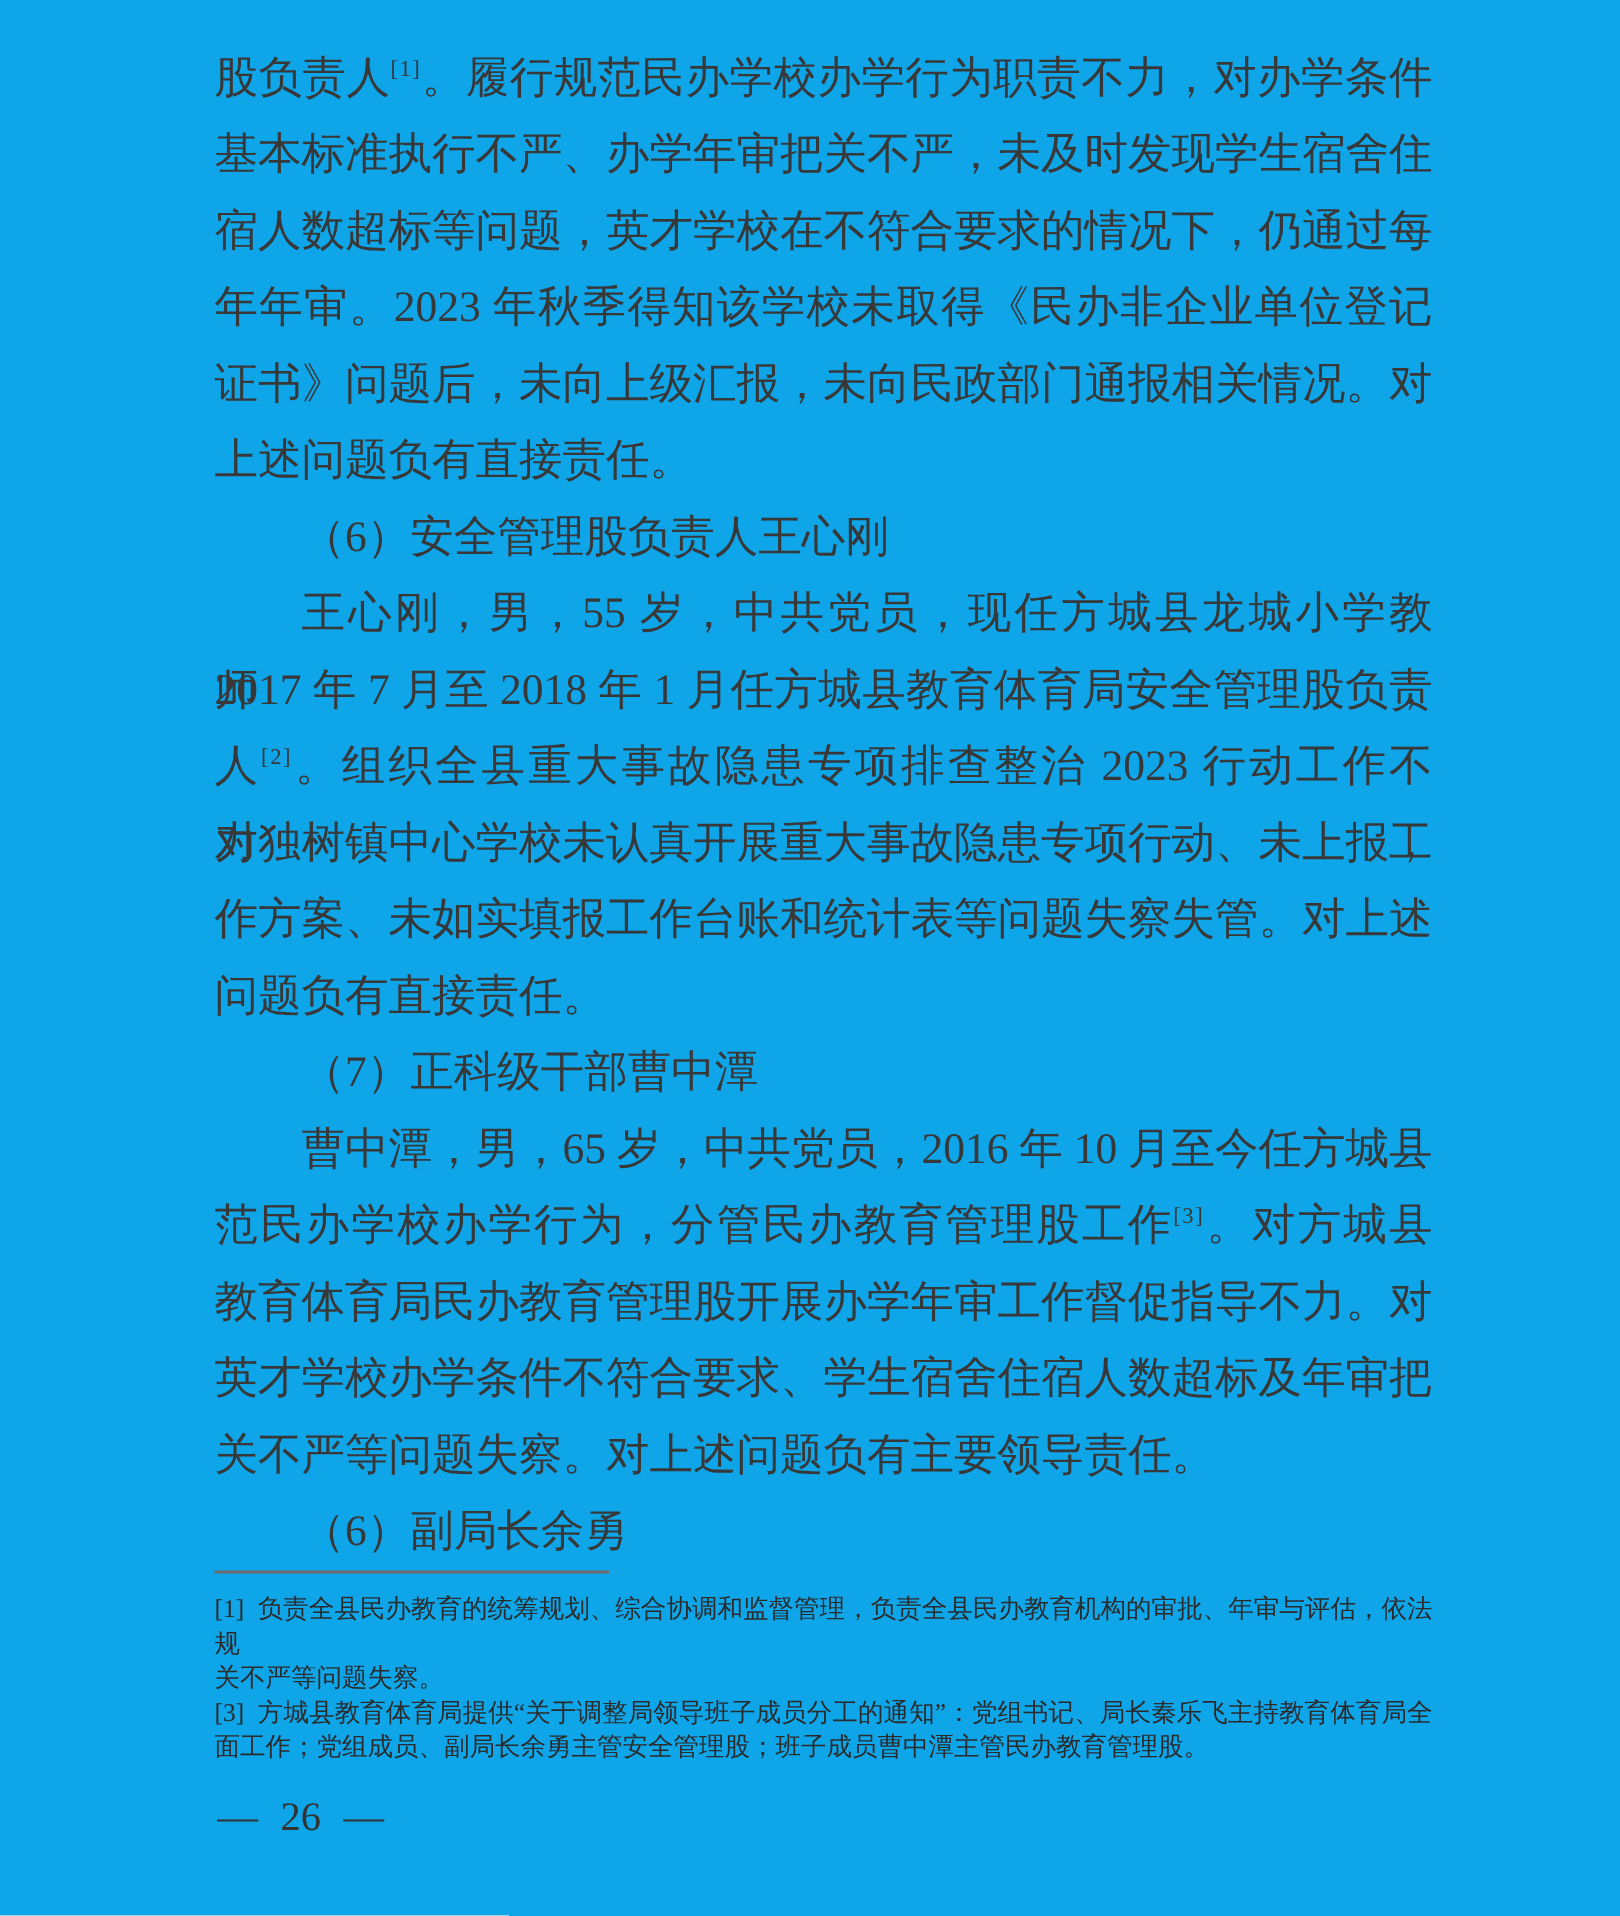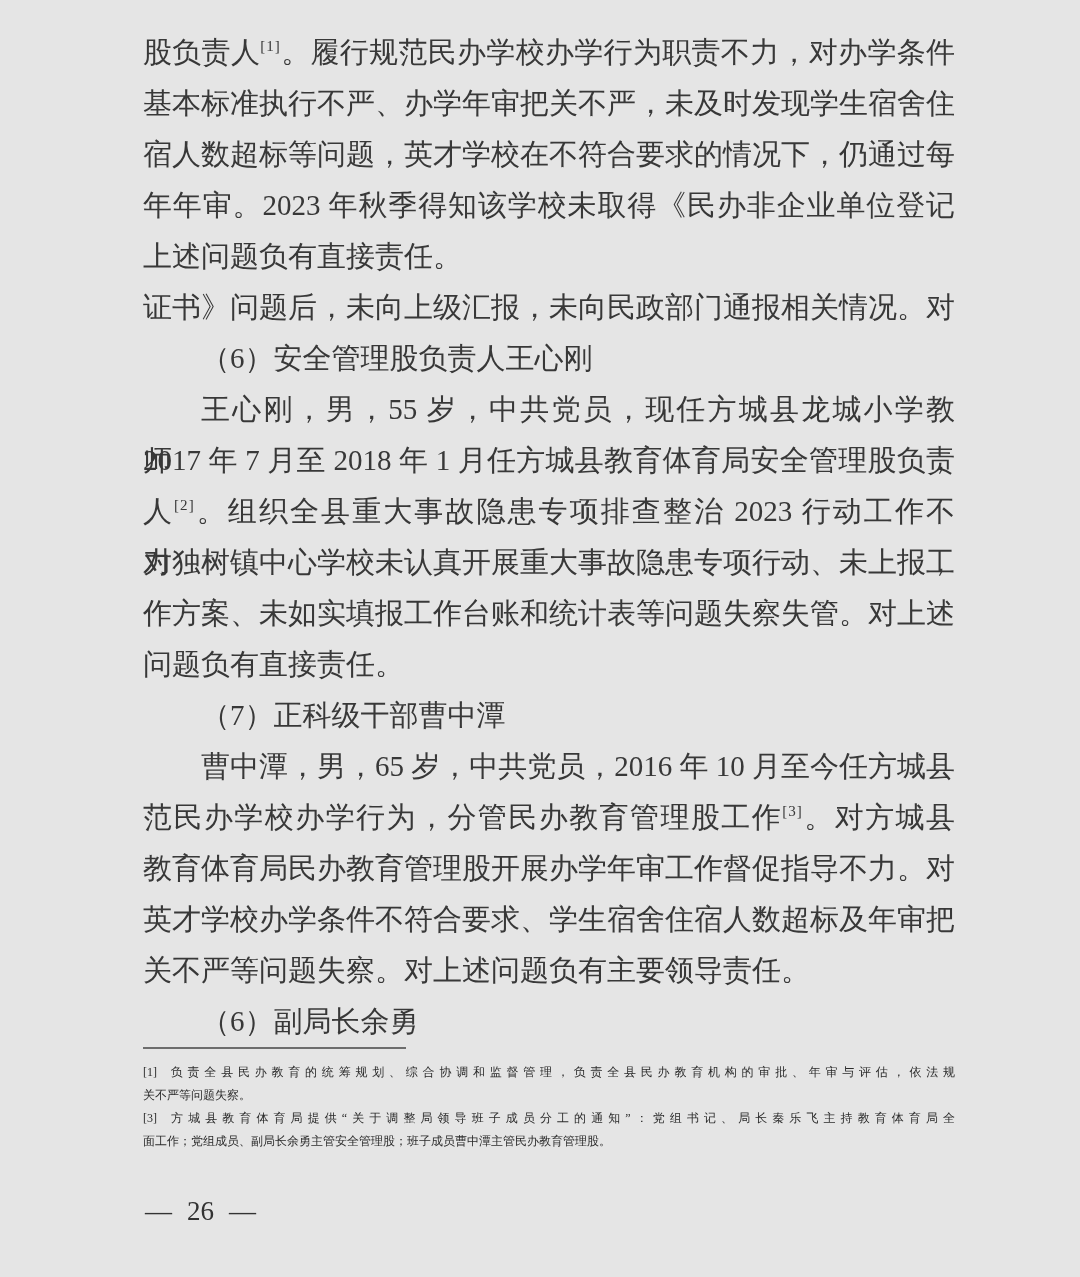--- a/index.html
+++ b/index.html
@@ -4,21 +4,21 @@
 <style>
   html, body {
     margin: 0;
     padding: 0;
     background: #ffffff;
   }
   .page {
     position: relative;
     width: 1080px;
     height: 1277px;
-    background: #e5e5e5;
+    background: #0ea5e9;
     overflow: hidden;
     font-family: "Liberation Serif", "DejaVu Serif", serif;
   }
   .body-text {
     position: absolute;
     left: 143px;
     top: 27px;
     width: 812px;
     font-size: 29px;
     color: #383838;
@@ -42,21 +42,21 @@
     font-size: 0.52em;
     line-height: 0;
     vertical-align: super;
     letter-spacing: 1px;
   }
   .footnotes {
     position: absolute;
     left: 143px;
     top: 1047px;
     width: 812px;
-    font-size: 12px;
+    font-size: 17px;
     color: #2b2b2b;
   }
   .fn-divider {
     width: 263px;
     height: 0;
     border-top: 2px solid #6d6d6d;
     margin-bottom: 12px;
   }
   .fn-ln {
     line-height: 23px;
@@ -84,22 +84,22 @@
 <body>
 
 <div class="page">
 
   <div class="body-text">
 
     <div class="ln just"><span>股负责人</span><sup class="fn-ref">[1]</sup><span>。履行规范民办学校办学行为职责不力，对办学条件</span></div>
     <div class="ln just">基本标准执行不严、办学年审把关不严，未及时发现学生宿舍住</div>
     <div class="ln just">宿人数超标等问题，英才学校在不符合要求的情况下，仍通过每</div>
     <div class="ln just">年年审。2023 年秋季得知该学校未取得《民办非企业单位登记</div>
+    <div class="ln just">证书》问题后，未向上级汇报，未向民政部门通报相关情况。对</div>
     <div class="ln short">上述问题负有直接责任。</div>
-    <div class="ln just">证书》问题后，未向上级汇报，未向民政部门通报相关情况。对</div>
 
     <div class="ln short indent">（6）安全管理股负责人王心刚</div>
 
     <div class="ln just indent">王心刚，男，55 岁，中共党员，现任方城县龙城小学教师，</div>
     <div class="ln just">2017 年 7 月至 2018 年 1 月任方城县教育体育局安全管理股负责</div>
     <div class="ln just"><span>人</span><sup class="fn-ref">[2]</sup><span>。组织全县重大事故隐患专项排查整治 2023 行动工作不力，</span></div>
     <div class="ln just">对独树镇中心学校未认真开展重大事故隐患专项行动、未上报工</div>
     <div class="ln just">作方案、未如实填报工作台账和统计表等问题失察失管。对上述</div>
     <div class="ln short">问题负有直接责任。</div>
 

